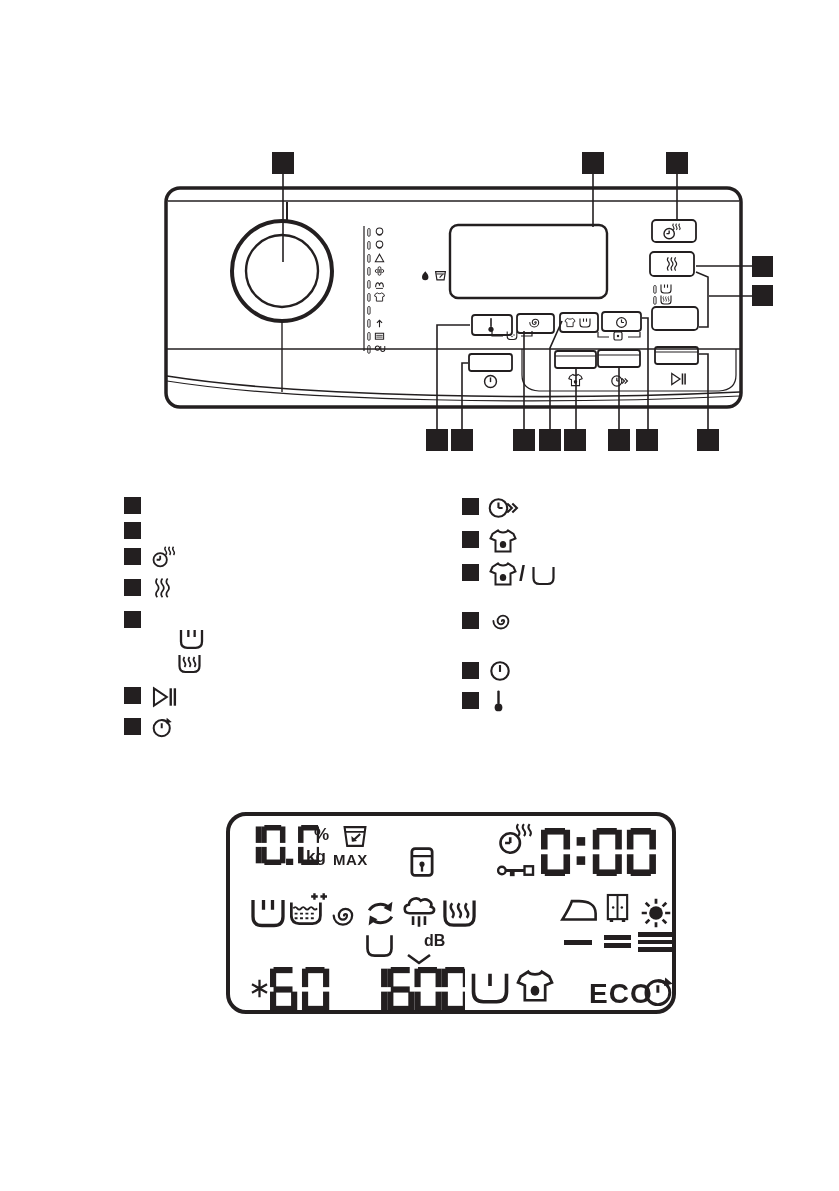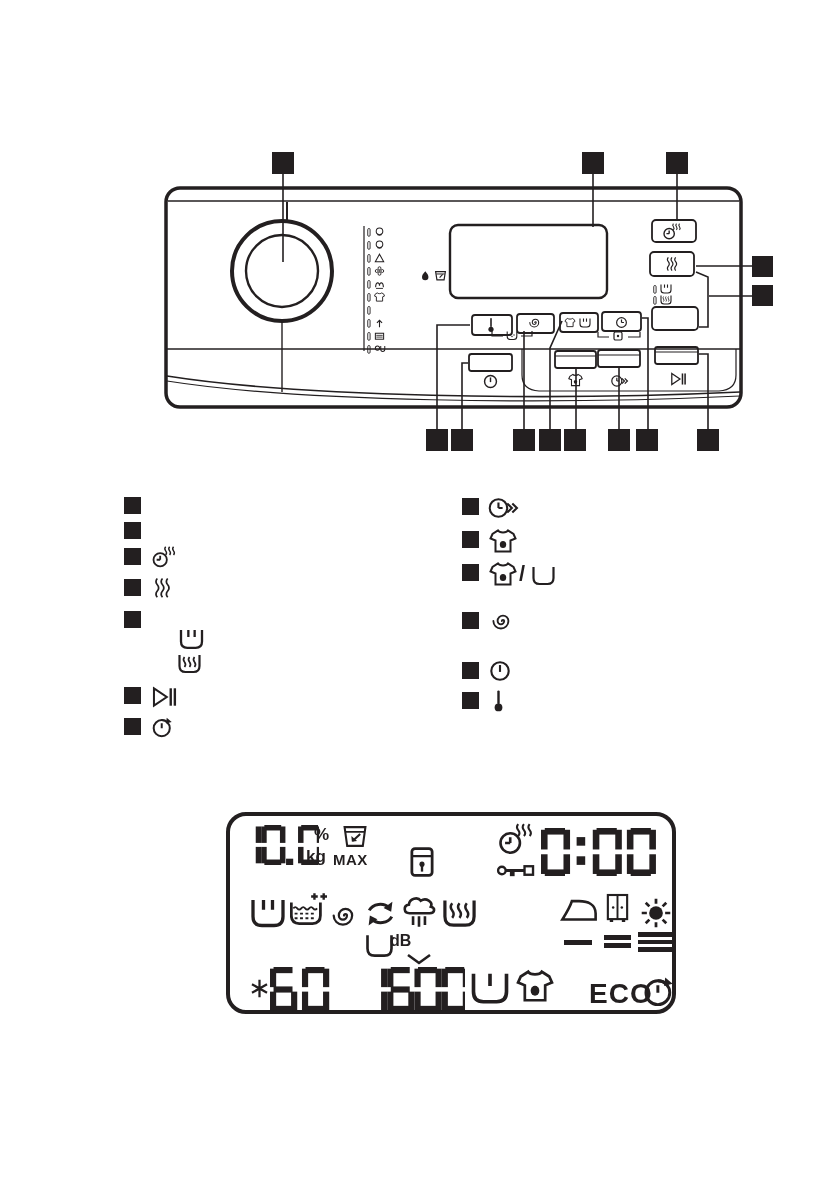--- a/index.html
+++ b/index.html
@@ -472,21 +472,21 @@
     <svg class="abs" style="left:410px;top:81px;color:#231f20" width="32" height="32" viewBox="0 0 28 28">
         <use href="#sun"></use>
       </svg>
     <div class="bar" style="left:408px;top:116px;width:34px;height:4.5px"></div>
     <div class="bar" style="left:408px;top:123.5px;width:34px;height:4.5px"></div>
     <div class="bar" style="left:408px;top:131px;width:34px;height:4.5px"></div>
 
     <svg class="abs" style="left:135px;top:118px;color:#231f20" width="29" height="24" viewBox="0 0 24 20">
         <use href="#tub"></use>
       </svg>
-    <span class="lbl" style="left:160px;top:117px;font-size:16px">dB</span>
+    <span class="lbl" style="left:194px;top:117px;font-size:16px">dB</span>
     <svg class="abs" style="left:176px;top:137px;color:#231f20" width="26" height="12" viewBox="0 0 26 12">
         <use href="#dbchevron"></use>
       </svg>
 
     <svg class="abs" style="left:20px;top:163px;color:#231f20" width="19" height="19" viewBox="0 0 22 22">
         <use href="#star6"></use>
       </svg>
     <div class="seg7" style="left:40px;top:151px">
         <svg width="60.4" height="45" viewBox="0 0 25.5 19" fill="#231f20" xmlns="http://www.w3.org/2000/svg">
           <rect x="1.50" y="0" width="8" height="2.6"></rect>

